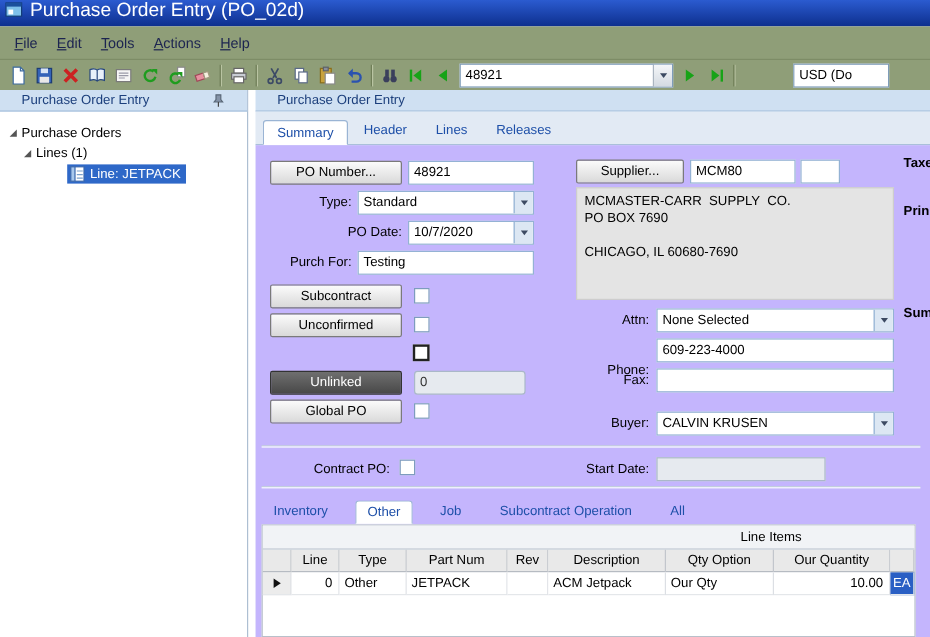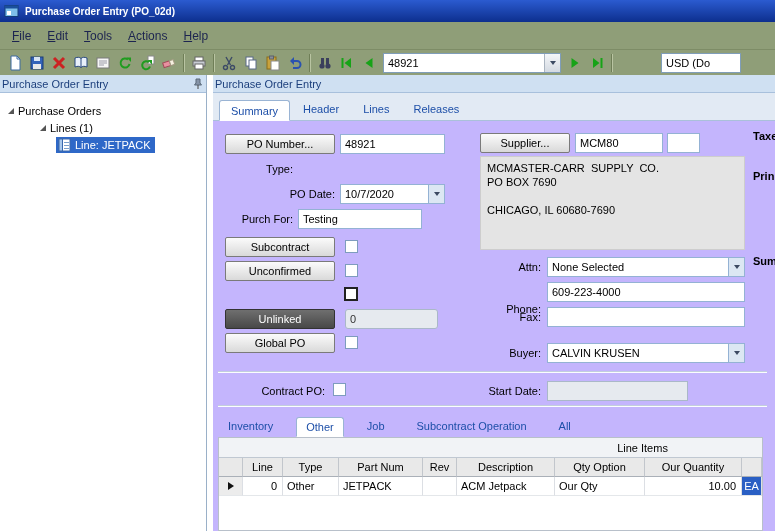--- a/index.html
+++ b/index.html
@@ -5,22 +5,22 @@
   * { margin:0; padding:0; box-sizing:border-box; }
   html,body { width:775px; height:531px; }
   body { font-family:"Liberation Sans", sans-serif; font-size:11px; color:#000; background:#fff; }
   svg { display:block; }
 
   .window { position:relative; width:775px; height:531px; overflow:hidden; background:#fff; }
 
   
   .titlebar { position:absolute; top:0; left:0; right:0; height:22px;
     background:linear-gradient(180deg,#2b5bd0,#0d2f8e);
-    display:flex; align-items:center; gap:5px; padding-left:4px;
-    color:#fff; font-size:10px; font-weight:bold; }
+    display:flex; gap:5px; padding-left:4px;
+    color:#fff; font-size:16px; font-weight:normal; }
 
   
   .menubar { position:absolute; top:22px; left:0; right:0; height:28px;
     background:#8f9e78; border-bottom:1px solid #7d8c66;
     display:flex; align-items:center; padding-left:4px; }
   .menu-item { display:inline-block; padding:3px 8px; color:#1c2450; font-size:12px; cursor:default; }
   .menu-item::first-letter { text-decoration:underline; }
 
   
   .toolbar { position:absolute; top:50px; left:0; right:0; height:25px;
@@ -32,21 +32,21 @@
   .combo-arrow { width:16px; background:linear-gradient(#f4f6f8,#d4dae2); border-left:1px solid #aab4c0;
     display:flex; align-items:center; justify-content:center; }
   .tri-down { width:0; height:0; border-left:3px solid transparent; border-right:3px solid transparent; border-top:4px solid #3c4a62; }
   .currency-box { height:20px; width:80px; border:1px solid #7f9db9; background:#fff; padding:3px 4px; flex:0 0 auto; white-space:nowrap; overflow:hidden;margin-left:45px; }
 
   
   .left-panel { position:absolute; top:75px; left:0; width:207px; bottom:0; background:#fff; border-right:1px solid #9ab0c8; }
   .splitter { position:absolute; top:75px; left:207px; width:6px; bottom:0; background:#fff; }
   .right-panel { position:absolute; top:75px; left:213px; right:0; bottom:0; background:#eef3f9; }
   .panel-header { height:18px; background:#cfe0f2; border-bottom:1px solid #a8c0dc; color:#1c3f7c;
-    display:flex; align-items:center; justify-content:space-between; padding:0 2px; }
+    display:flex; align-items:center; justify-content:space-between; padding:0 18px; }
 
   
   .tree { padding-top:9px; }
   .tree-row { height:17px; display:flex; align-items:center; gap:4px; white-space:nowrap; cursor:default; }
   .expander { width:0; height:0; border-bottom:6px solid #555; border-left:6px solid transparent; flex:0 0 auto; }
   .sel-wrap { display:flex; align-items:center; gap:4px; background:#2e68c8; color:#fff; padding:1px 4px 1px 2px; }
 
   
   .tabstrip { position:absolute; top:18px; left:0; right:0; height:28px; background:#e2eaf4;
     border-bottom:1px solid #aac0da; padding-left:6px; display:flex; align-items:flex-end; gap:2px; }
@@ -255,21 +255,21 @@
             <path d="M4 1h4v4l1.5 2h-7L4 5z" fill="#8694a8" stroke="#5a6878"></path>
             <path d="M6 7v4" stroke="#444"></path>
           </svg>
       </span>
     </div>
     <div class="tree">
       <div class="tree-row" style="padding-left:8px">
         <span class="expander"></span>
         <span>Purchase Orders</span>
       </div>
-      <div class="tree-row" style="padding-left:40px">
+      <div class="tree-row" style="padding-left:20px">
         <span class="expander"></span>
         <span>Lines (1)</span>
       </div>
       <div class="tree-row" style="padding-left:56px">
         <span class="sel-wrap">
           <span>
               <svg width="13" height="14">
                 <rect x="1" y="1" width="11" height="12" fill="#fff" stroke="#3a68ae"></rect>
                 <rect x="1" y="1" width="3.5" height="12" fill="#a8c8ec" stroke="#3a68ae"></rect>
                 <path d="M6 4.5h5M6 7.5h5M6 10.5h5" stroke="#7aa0cc"></path>
@@ -294,31 +294,37 @@
       <span class="tab">Lines</span>
       <span class="tab">Releases</span>
     </div>
 
     <div class="form">
 
       <div class="gbtn" style="top:13px;left:12px;width:110px">PO Number...</div>
       <div class="field" style="top:13px;left:127px;width:105px">48921</div>
 
       <div class="lbl" style="top:42px;left:0;width:80px">Type:</div>
+      <div class="dropdown" style="top:38px;left:85px;width:147px">
+        <span class="val">Standard</span>
+        <span class="drop-btn">
+            <span class="tri-down"></span>
+          </span>
+      </div>
 
       <div class="lbl" style="top:67px;left:0;width:122px">PO Date:</div>
       <div class="dropdown" style="top:63px;left:127px;width:105px">
         <span class="val">10/7/2020</span>
         <span class="drop-btn">
             <span class="tri-down"></span>
           </span>
       </div>
 
       <div class="lbl" style="top:92px;left:0;width:80px">Purch For:</div>
-      <div class="field" style="top:88px;left:85px;width:124px">Testing</div>
+      <div class="field" style="top:88px;left:85px;width:147px">Testing</div>
 
       <div class="gbtn" style="top:116px;left:12px;width:110px">Subcontract</div>
       <div class="checkbox" style="top:119px;left:132px"></div>
 
       <div class="gbtn" style="top:140px;left:12px;width:110px">Unconfirmed</div>
       <div class="checkbox" style="top:143px;left:132px"></div>
 
       <div class="checkbox strong" style="top:166px;left:131px"></div>
 
       <div class="dbtn" style="top:188px;left:12px;width:110px">Unlinked</div>

